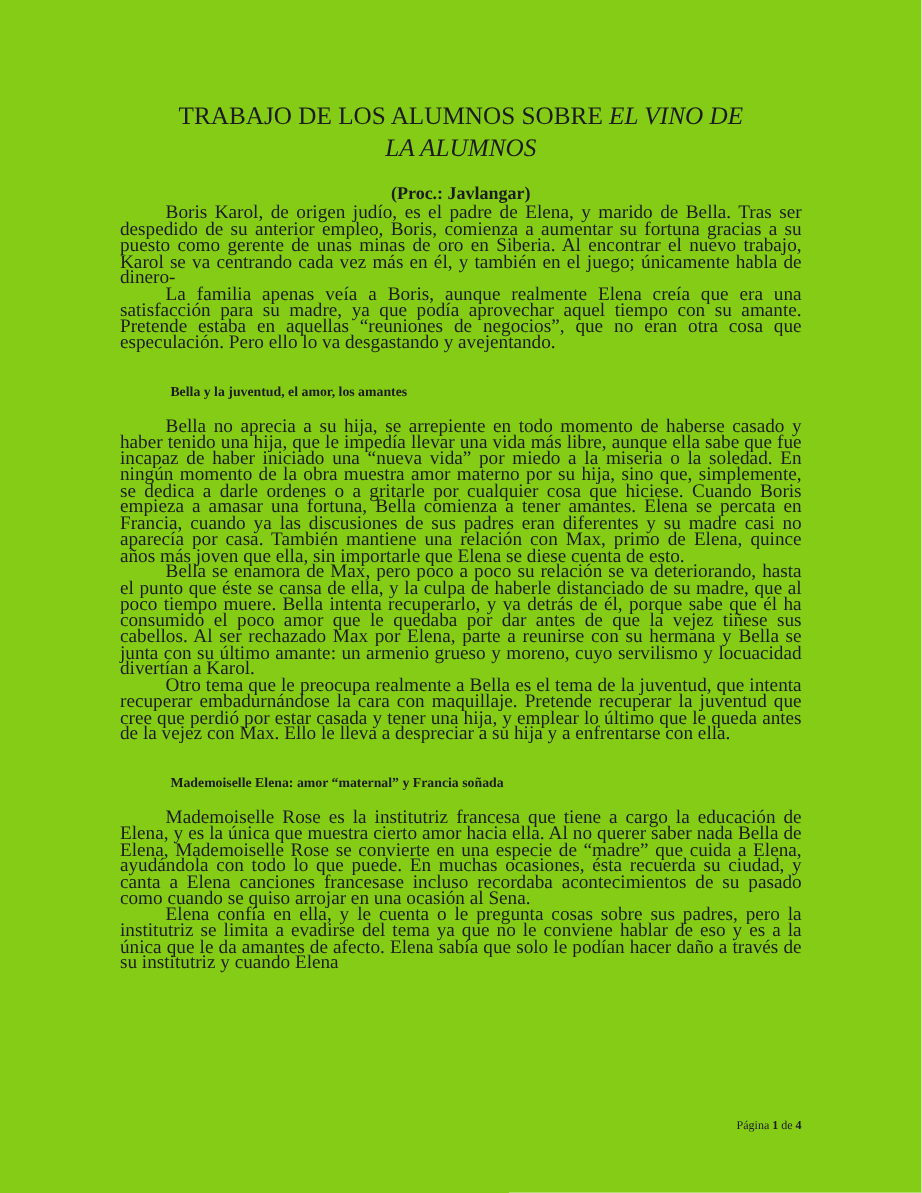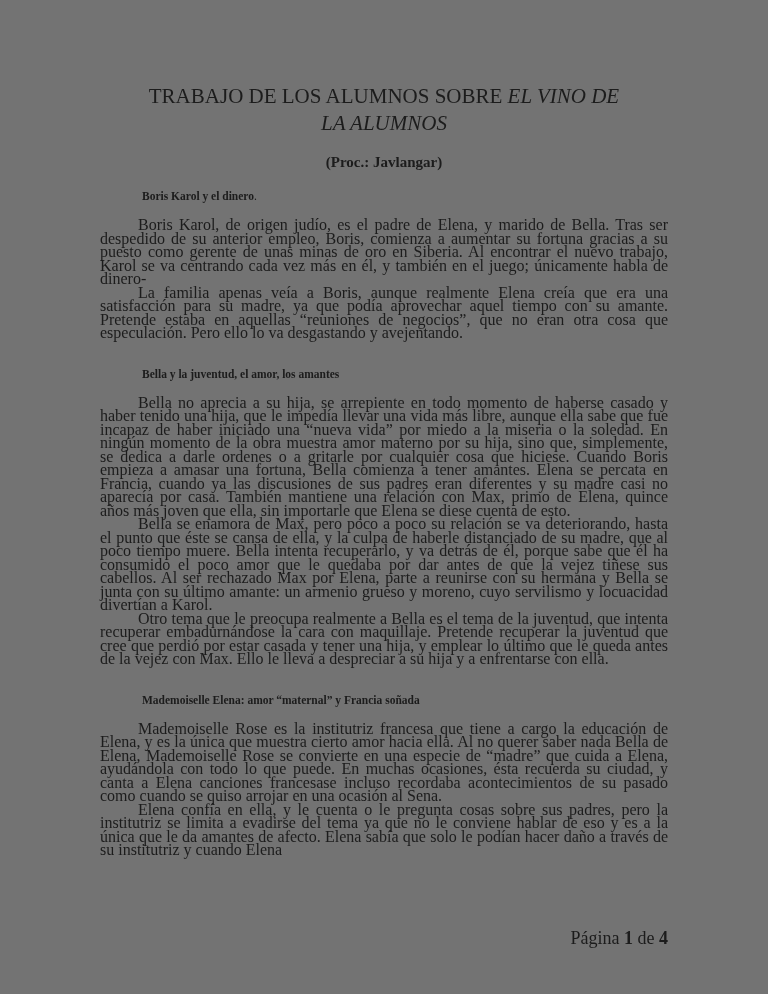--- a/index.html
+++ b/index.html
@@ -1,20 +1,20 @@
 <!DOCTYPE html>
 <html><head>
 <meta charset="utf-8">
 <style>
   html, body { margin: 0; padding: 0; background: #ffffff; }
   .page {
     position: relative;
     width: 768px;
     height: 994px;
-    background: #737373;
+    background: #84cc16;
     overflow: hidden;
     font-family: "Liberation Serif", "DejaVu Serif", serif;
     color: #1c1c1c;
     box-sizing: border-box;
   }
   .content {
     position: absolute;
     left: 100px;
     top: 0;
     width: 568px;
@@ -51,37 +51,36 @@
     margin: 0;
     font-size: 16px;
     line-height: 13.5px;
     text-align: justify;
     text-indent: 38px;
   }
   .page-footer {
     position: absolute;
     right: 100px;
     bottom: 48px;
-    font-size: 18px;
+    font-size: 10px;
     line-height: 15px;
   }
   .page-footer b { font-weight: bold; }
 </style>
 </head>
 <body>
 
 <div class="page">
   <div class="content">
 
     <h1 class="doc-title"><span>TRABAJO DE LOS ALUMNOS SOBRE</span> <span class="italic">EL VINO DE</span><br><span class="italic">LA ALUMNOS</span></h1>
 
     <div class="proc">(Proc.: Javlangar)</div>
 
 
-    <div class="heading first"><span>Boris Karol y el dinero</span><span class="suffix">.</span></div>
     <div class="block">
       <p>Boris Karol, de origen judío, es el padre de Elena, y marido de Bella. Tras ser despedido de su anterior empleo, Boris, comienza a aumentar su fortuna gracias a su puesto como gerente de unas minas de oro en Siberia. Al encontrar el nuevo trabajo, Karol se va centrando cada vez más en él, y también en el juego; únicamente habla de dinero-</p>
       <p>La familia apenas veía a Boris, aunque realmente Elena creía que era una satisfacción para su madre, ya que podía aprovechar aquel tiempo con su amante. Pretende estaba en aquellas “reuniones de negocios”, que no eran otra cosa que especulación. Pero ello lo va desgastando y avejentando.</p>
     </div>
 
     <div class="heading"><span>Bella y la juventud, el amor, los amantes</span><span class="suffix"></span></div>
     <div class="block">
       <p>Bella no aprecia a su hija, se arrepiente en todo momento de haberse casado y haber tenido una hija, que le impedía llevar una vida más libre, aunque ella sabe que fue incapaz de haber iniciado una “nueva vida” por miedo a la miseria o la soledad. En ningún momento de la obra muestra amor materno por su hija, sino que, simplemente, se dedica a darle ordenes o a gritarle por cualquier cosa que hiciese. Cuando Boris empieza a amasar una fortuna, Bella comienza a tener amantes. Elena se percata en Francia, cuando ya las discusiones de sus padres eran diferentes y su madre casi no aparecía por casa. También mantiene una relación con Max, primo de Elena, quince años más joven que ella, sin importarle que Elena se diese cuenta de esto.</p>
       <p>Bella se enamora de Max, pero poco a poco su relación se va deteriorando, hasta el punto que éste se cansa de ella, y la culpa de haberle distanciado de su madre, que al poco tiempo muere. Bella intenta recuperarlo, y va detrás de él, porque sabe que él ha consumido el poco amor que le quedaba por dar antes de que la vejez tiñese sus cabellos. Al ser rechazado Max por Elena, parte a reunirse con su hermana y Bella se junta con su último amante: un armenio grueso y moreno, cuyo servilismo y locuacidad divertían a Karol.</p>
       <p>Otro tema que le preocupa realmente a Bella es el tema de la juventud, que intenta recuperar embadurnándose la cara con maquillaje. Pretende recuperar la juventud que cree que perdió por estar casada y tener una hija, y emplear lo último que le queda antes de la vejez con Max. Ello le lleva a despreciar a su hija y a enfrentarse con ella.</p>

